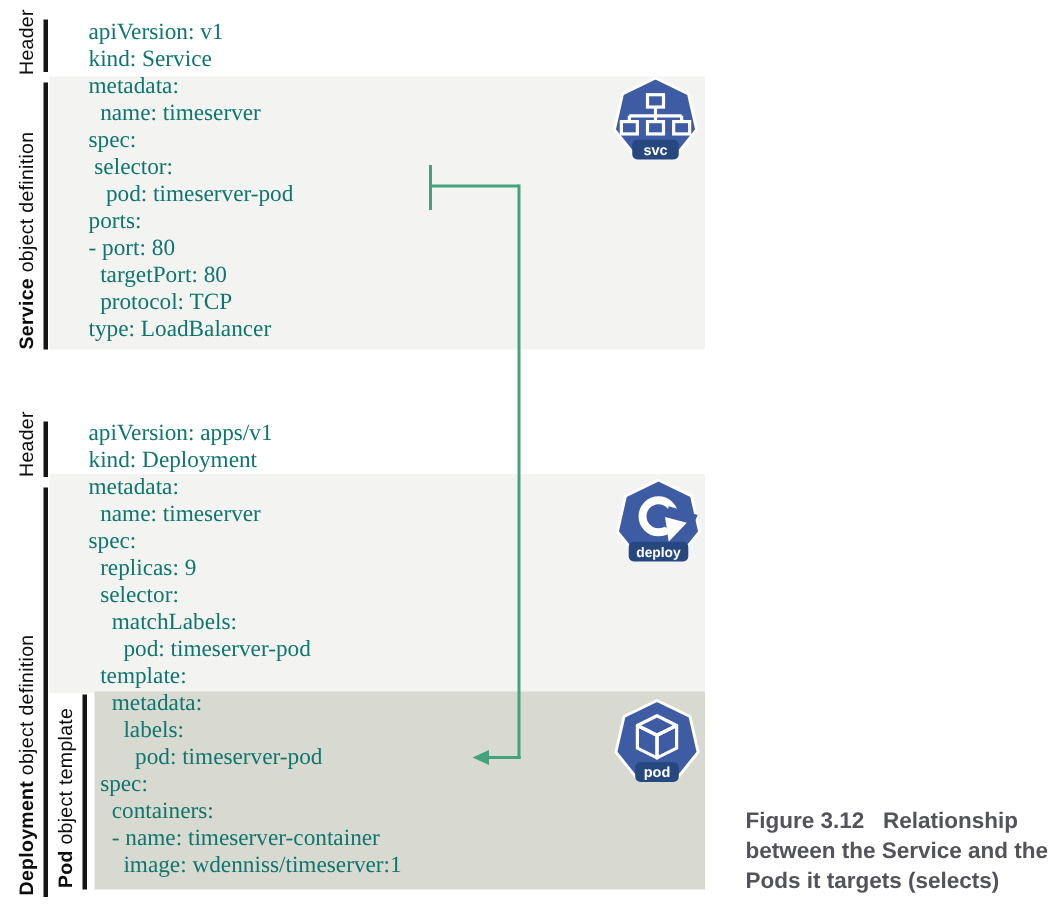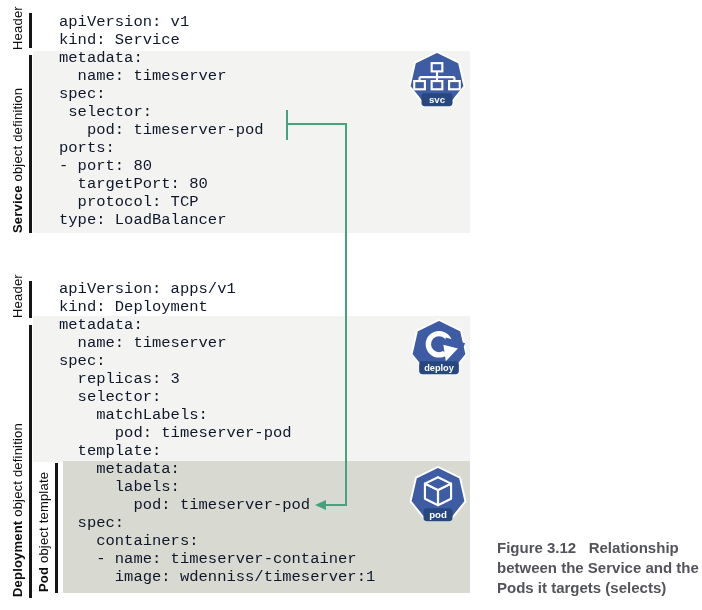--- a/index.html
+++ b/index.html
@@ -9,22 +9,22 @@
   .graybox{position:absolute;background:#f3f3f1;}
   .darkbox{position:absolute;background:#d8d9d1;}
   
   .bracket{position:absolute;width:2.5px;background:#151515;}
   
   .vlabel{position:absolute;writing-mode:vertical-rl;transform:rotate(180deg);
           font-size:13px;line-height:20px;color:#0d0d0d;white-space:nowrap;
           letter-spacing:.2px;width:20px;}
   .vlabel b{font-weight:bold;}
   
-  pre.code{position:absolute;margin:0;font-family:Liberation Mono, monospace;
-           font-size:15.5px;line-height:18px;color:#0f172a;white-space:pre;}
+  pre.code{position:absolute;margin:0;font-family:Liberation Serif, serif;
+           font-size:15.5px;line-height:18px;color:#0f766e;white-space:pre;}
   
   .conn{position:absolute;background:#44a27d;}
   .conn-arrow{position:absolute;width:0;height:0;
               border-top:5.5px solid transparent;border-bottom:5.5px solid transparent;
               border-right:11px solid #44a27d;}
   
   .caption{position:absolute;left:497px;top:538px;width:210px;
            font-weight:bold;font-size:15px;line-height:20px;color:#53545a;}
   .caption div{white-space:pre;}
   
@@ -62,21 +62,21 @@
 ports:
 - port: 80
   targetPort: 80
   protocol: TCP
 type: LoadBalancer</pre>
   <pre class="code" style="left:59px;top:280px;">apiVersion: apps/v1
 kind: Deployment
 metadata:
   name: timeserver
 spec:
-  replicas: 3
+  replicas: 9
   selector:
     matchLabels:
       pod: timeserver-pod
   template:
     metadata:
       labels:
         pod: timeserver-pod
   spec:
     containers:
     - name: timeserver-container

